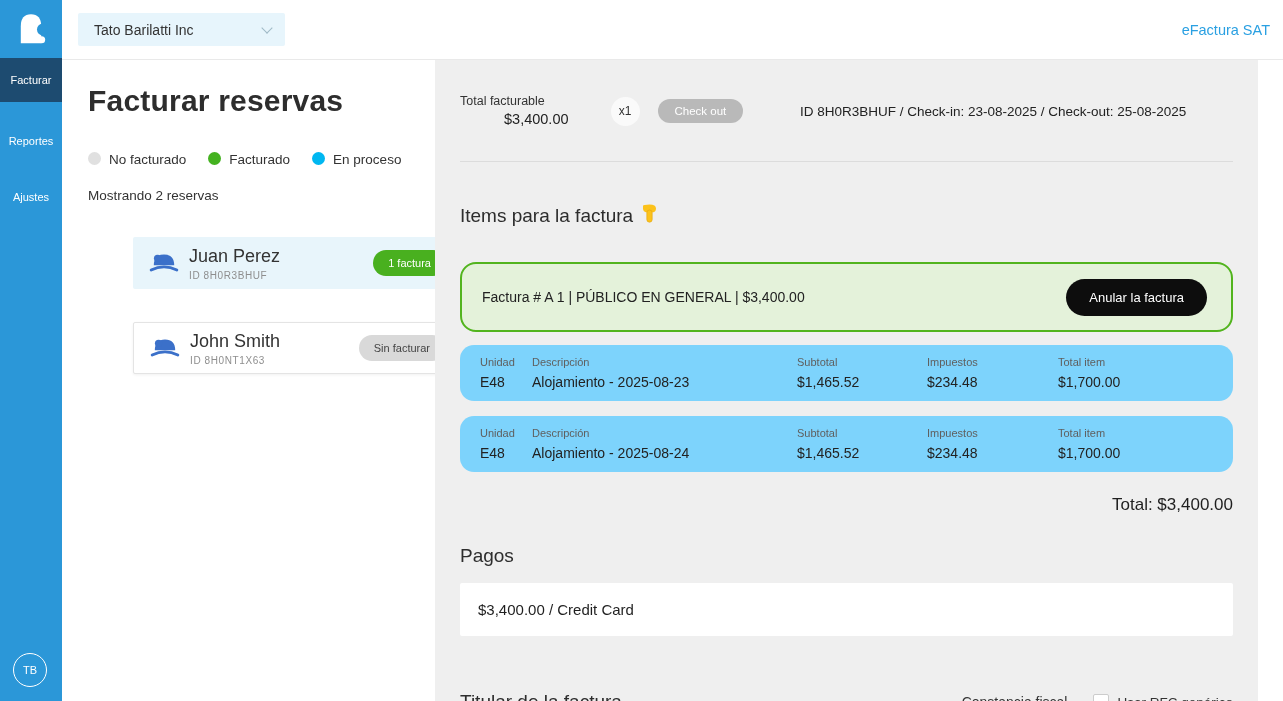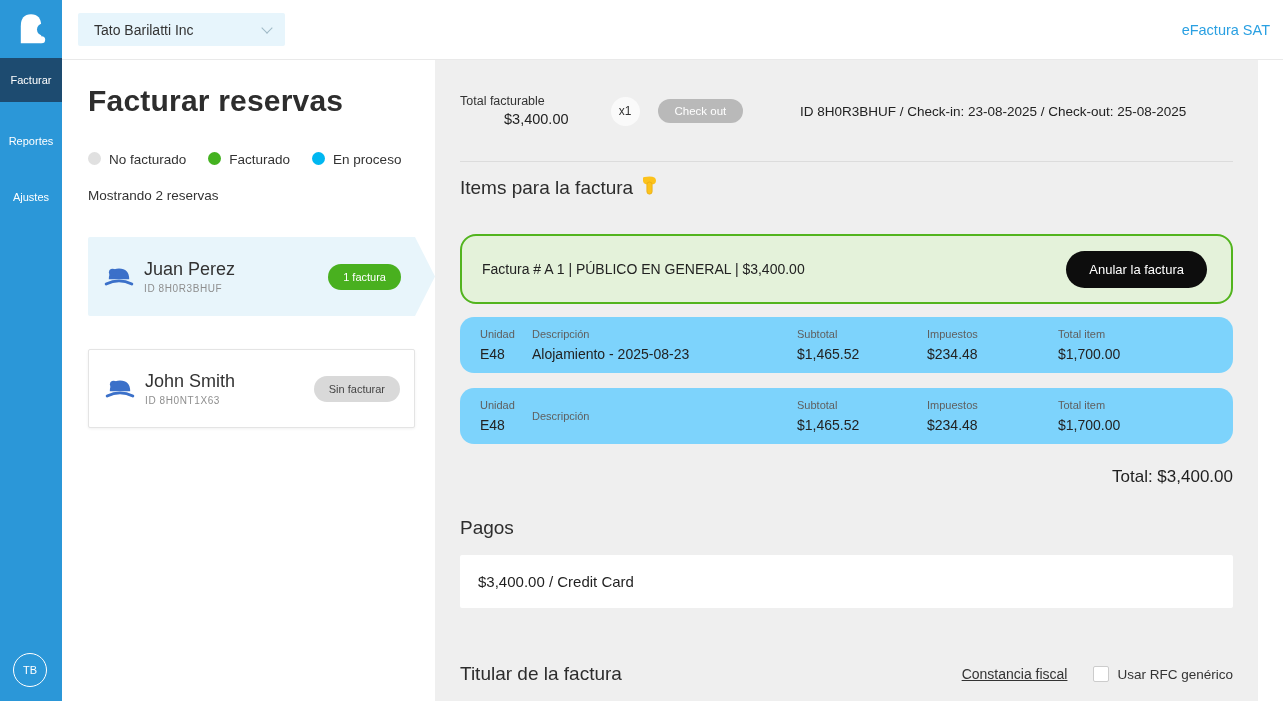--- a/index.html
+++ b/index.html
@@ -54,24 +54,25 @@
     position:absolute; left:62px; top:60px; width:373px; bottom:0;
     background:#fff; padding:24px 0 0 26px;
   }
   .res-title { font-size:30px; font-weight:600; color:#2d2d2d; letter-spacing:.2px; }
   .legend { display:flex; align-items:center; gap:22px; margin-top:34px; }
   .legend-item { display:flex; align-items:flex-start; gap:8px; font-size:13.5px; color:#333; }
   .legend-dot { width:13px; height:13px; border-radius:50%; }
   .showing-count { margin-top:21px; font-size:13.5px; color:#333; }
 
   .res-card {
-    position:relative; margin-top:34px; width:327px; height:79px;
+    position:relative; margin-top:34px; width:327px; height:52px;
     background:#fff; border:1px solid #e4e4e4; border-radius:2px;
     display:flex; align-items:center; padding:0 14px 0 16px; cursor:pointer;
     box-shadow:0 1px 3px rgba(0,0,0,.06);
+    margin-left:45px;
   }
   .res-card.selected {
     width:347px; border:none; background:#e8f5fb; box-shadow:none;
     clip-path:polygon(0 0, calc(100% - 20px) 0, 100% 50%, calc(100% - 20px) 100%, 0 100%);
     padding-right:34px;
   }
   .res-card.selected + .res-card { margin-top:33px; }
   .bed-icon { flex:0 0 30px; margin-right:10px; }
   .res-info { flex:1; }
   .res-name { font-size:18px; color:#333; }
@@ -101,21 +102,21 @@
   .checkout-btn {
     margin-left:18px; background:#b9b9b9; color:#fff; border:none; cursor:pointer;
     font-size:11.5px; padding:6px 17px; border-radius:14px;
     font-family:"Liberation Sans", sans-serif;
   }
   .res-meta { flex:1; text-align:center; font-size:13.5px; font-weight:500; color:#222; padding-left:10px; }
 
   .divider { border:none; border-top:1px solid #dcdcdc; margin-top:32px; }
 
   .section-heading { font-size:19px; font-weight:500; color:#2d2d2d; display:flex; align-items:center; gap:8px; }
-  .items-heading { margin-top:14px; }
+  .items-heading { margin-top:42px; }
 
   .factura-box {
     margin-top:34px; height:70px; background:#e4f2da; border:2px solid #52b41e; border-radius:16px;
     display:flex; align-items:center; justify-content:space-between; padding:0 24px 0 20px;
   }
   .factura-summary { font-size:14px; color:#222; }
   .anular-btn {
     background:#0d0d0d; color:#fff; border:none; cursor:pointer;
     font-size:13px; padding:11px 23px; border-radius:20px;
     font-family:"Liberation Sans", sans-serif;
@@ -283,20 +284,21 @@
     </div>
   </div>
 
   <div class="item-card">
     <div class="item-col col-unidad">
       <span class="lbl">Unidad</span>
       <span class="val">E48</span>
     </div>
     <div class="item-col col-desc">
       <span class="lbl">Descripción</span>
+      <span class="val">Alojamiento - 2025-08-24</span>
     </div>
     <div class="item-col col-subtotal">
       <span class="lbl">Subtotal</span>
       <span class="val">$1,465.52</span>
     </div>
     <div class="item-col col-impuestos">
       <span class="lbl">Impuestos</span>
       <span class="val">$234.48</span>
     </div>
     <div class="item-col col-total">

